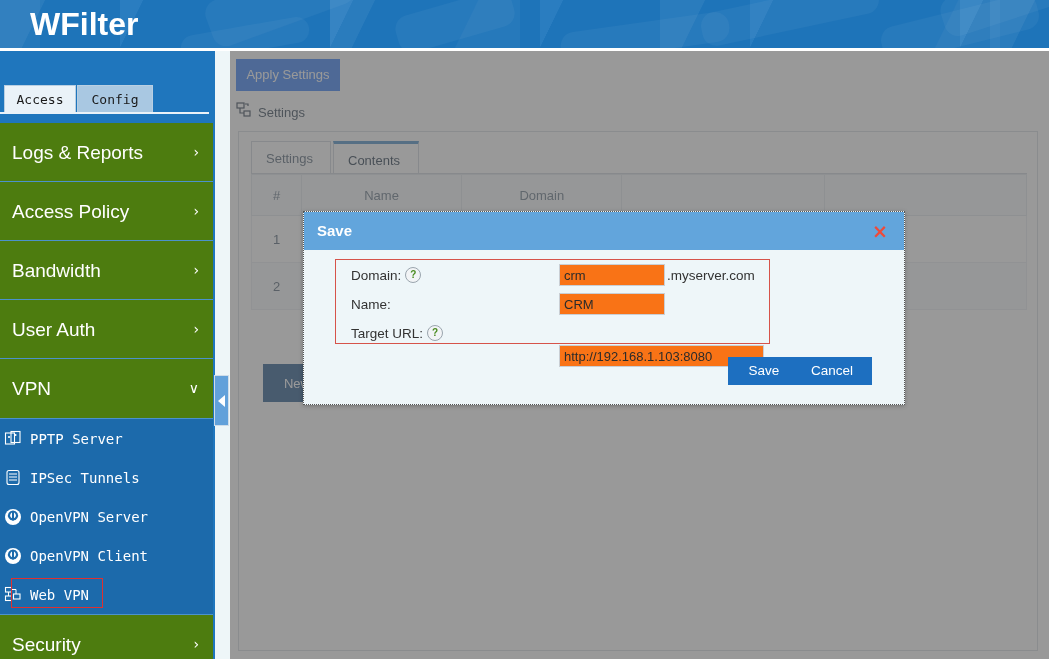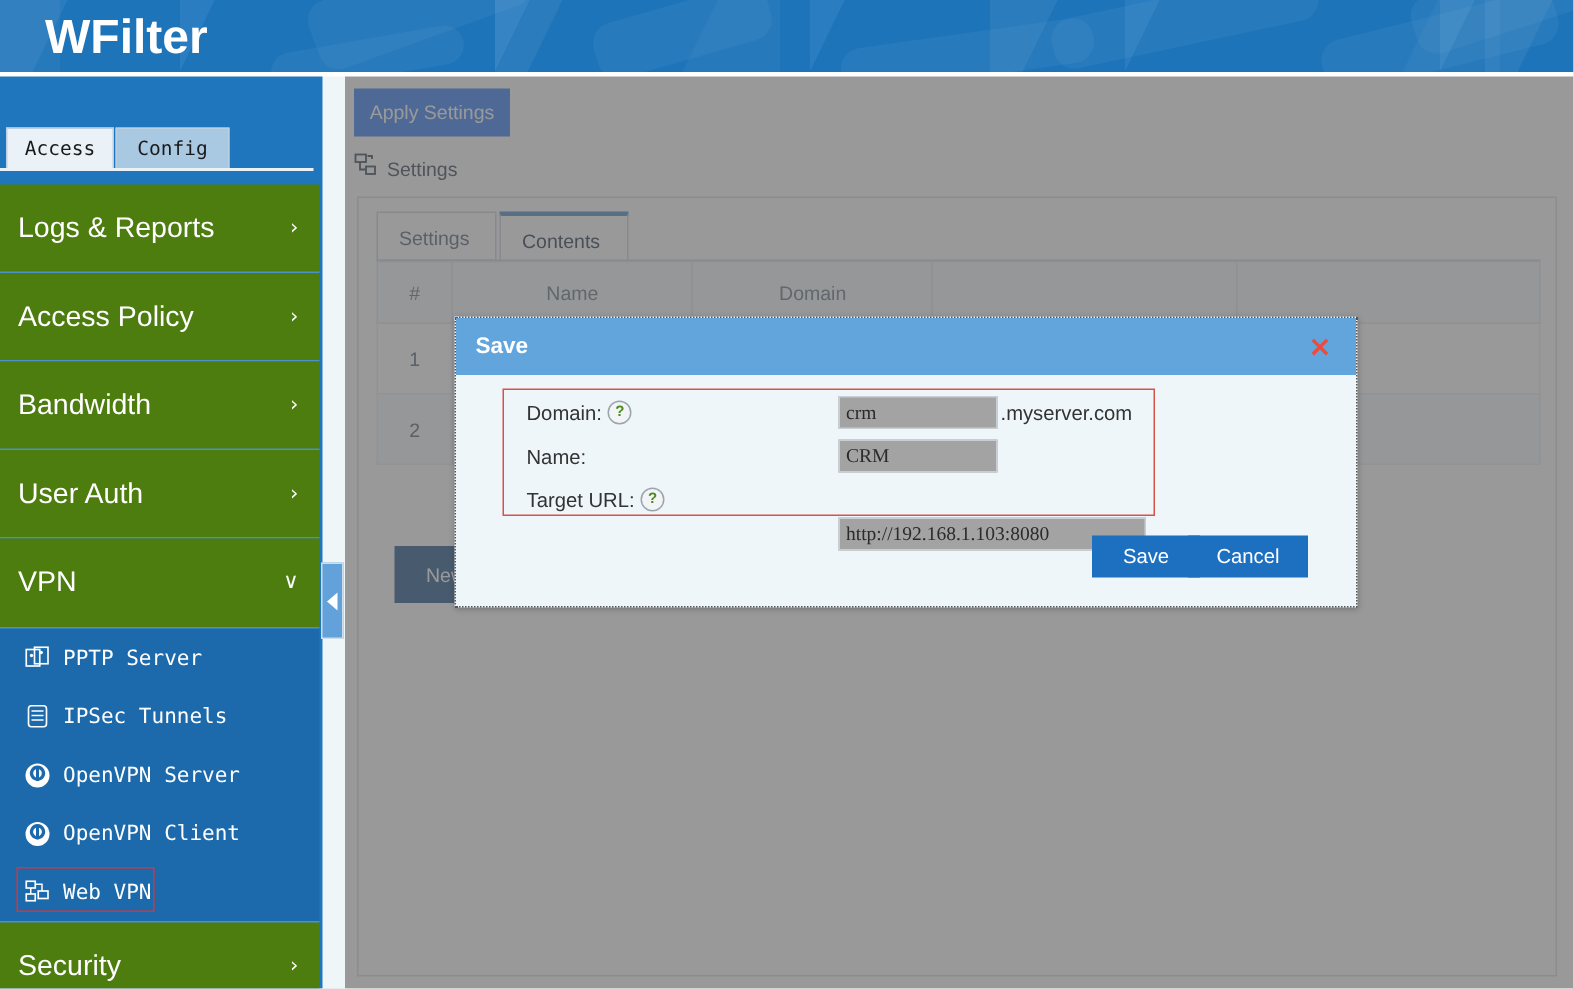--- a/index.html
+++ b/index.html
@@ -120,21 +120,21 @@
 
   .sub-list {
     background: #1c6aab;
     border-top: 1px solid #4b92cc;
   }
   .sub-item {
     position: relative;
     height: 39px;
     display: flex;
     align-items: center;
-    padding-left: 16px;
+    padding-left: 4px;
     box-sizing: border-box;
   }
   .sub-item .sub-label {
     font-family: "DejaVu Sans Mono", "Liberation Mono", monospace;
     font-size: 14px;
     color: #ffffff;
     margin-left: 8px;
     white-space: nowrap;
   }
   .sub-icon {
@@ -368,22 +368,22 @@
     margin-left: 4px;
     position: relative;
     top: -1px;
   }
   .finput {
     position: absolute;
     height: 22px;
     top: 3px;
     border: 1px solid #c9ced4;
     box-sizing: border-box;
-    background: #a3a3a3;
-    font-family: Liberation Serif, serif;
+    background: #f97316;
+    font-family: Liberation Sans, sans-serif;
     font-size: 13px;
     color: #2b2b2b;
     padding: 0 4px;
     outline: none;
   }
   .finput.domain { left: 223px; width: 106px; }
   .finput.name   { left: 223px; width: 106px; }
   .finput.url    { left: 223px; width: 205px; margin-top: 23px; }
   .suffix {
     position: absolute;

